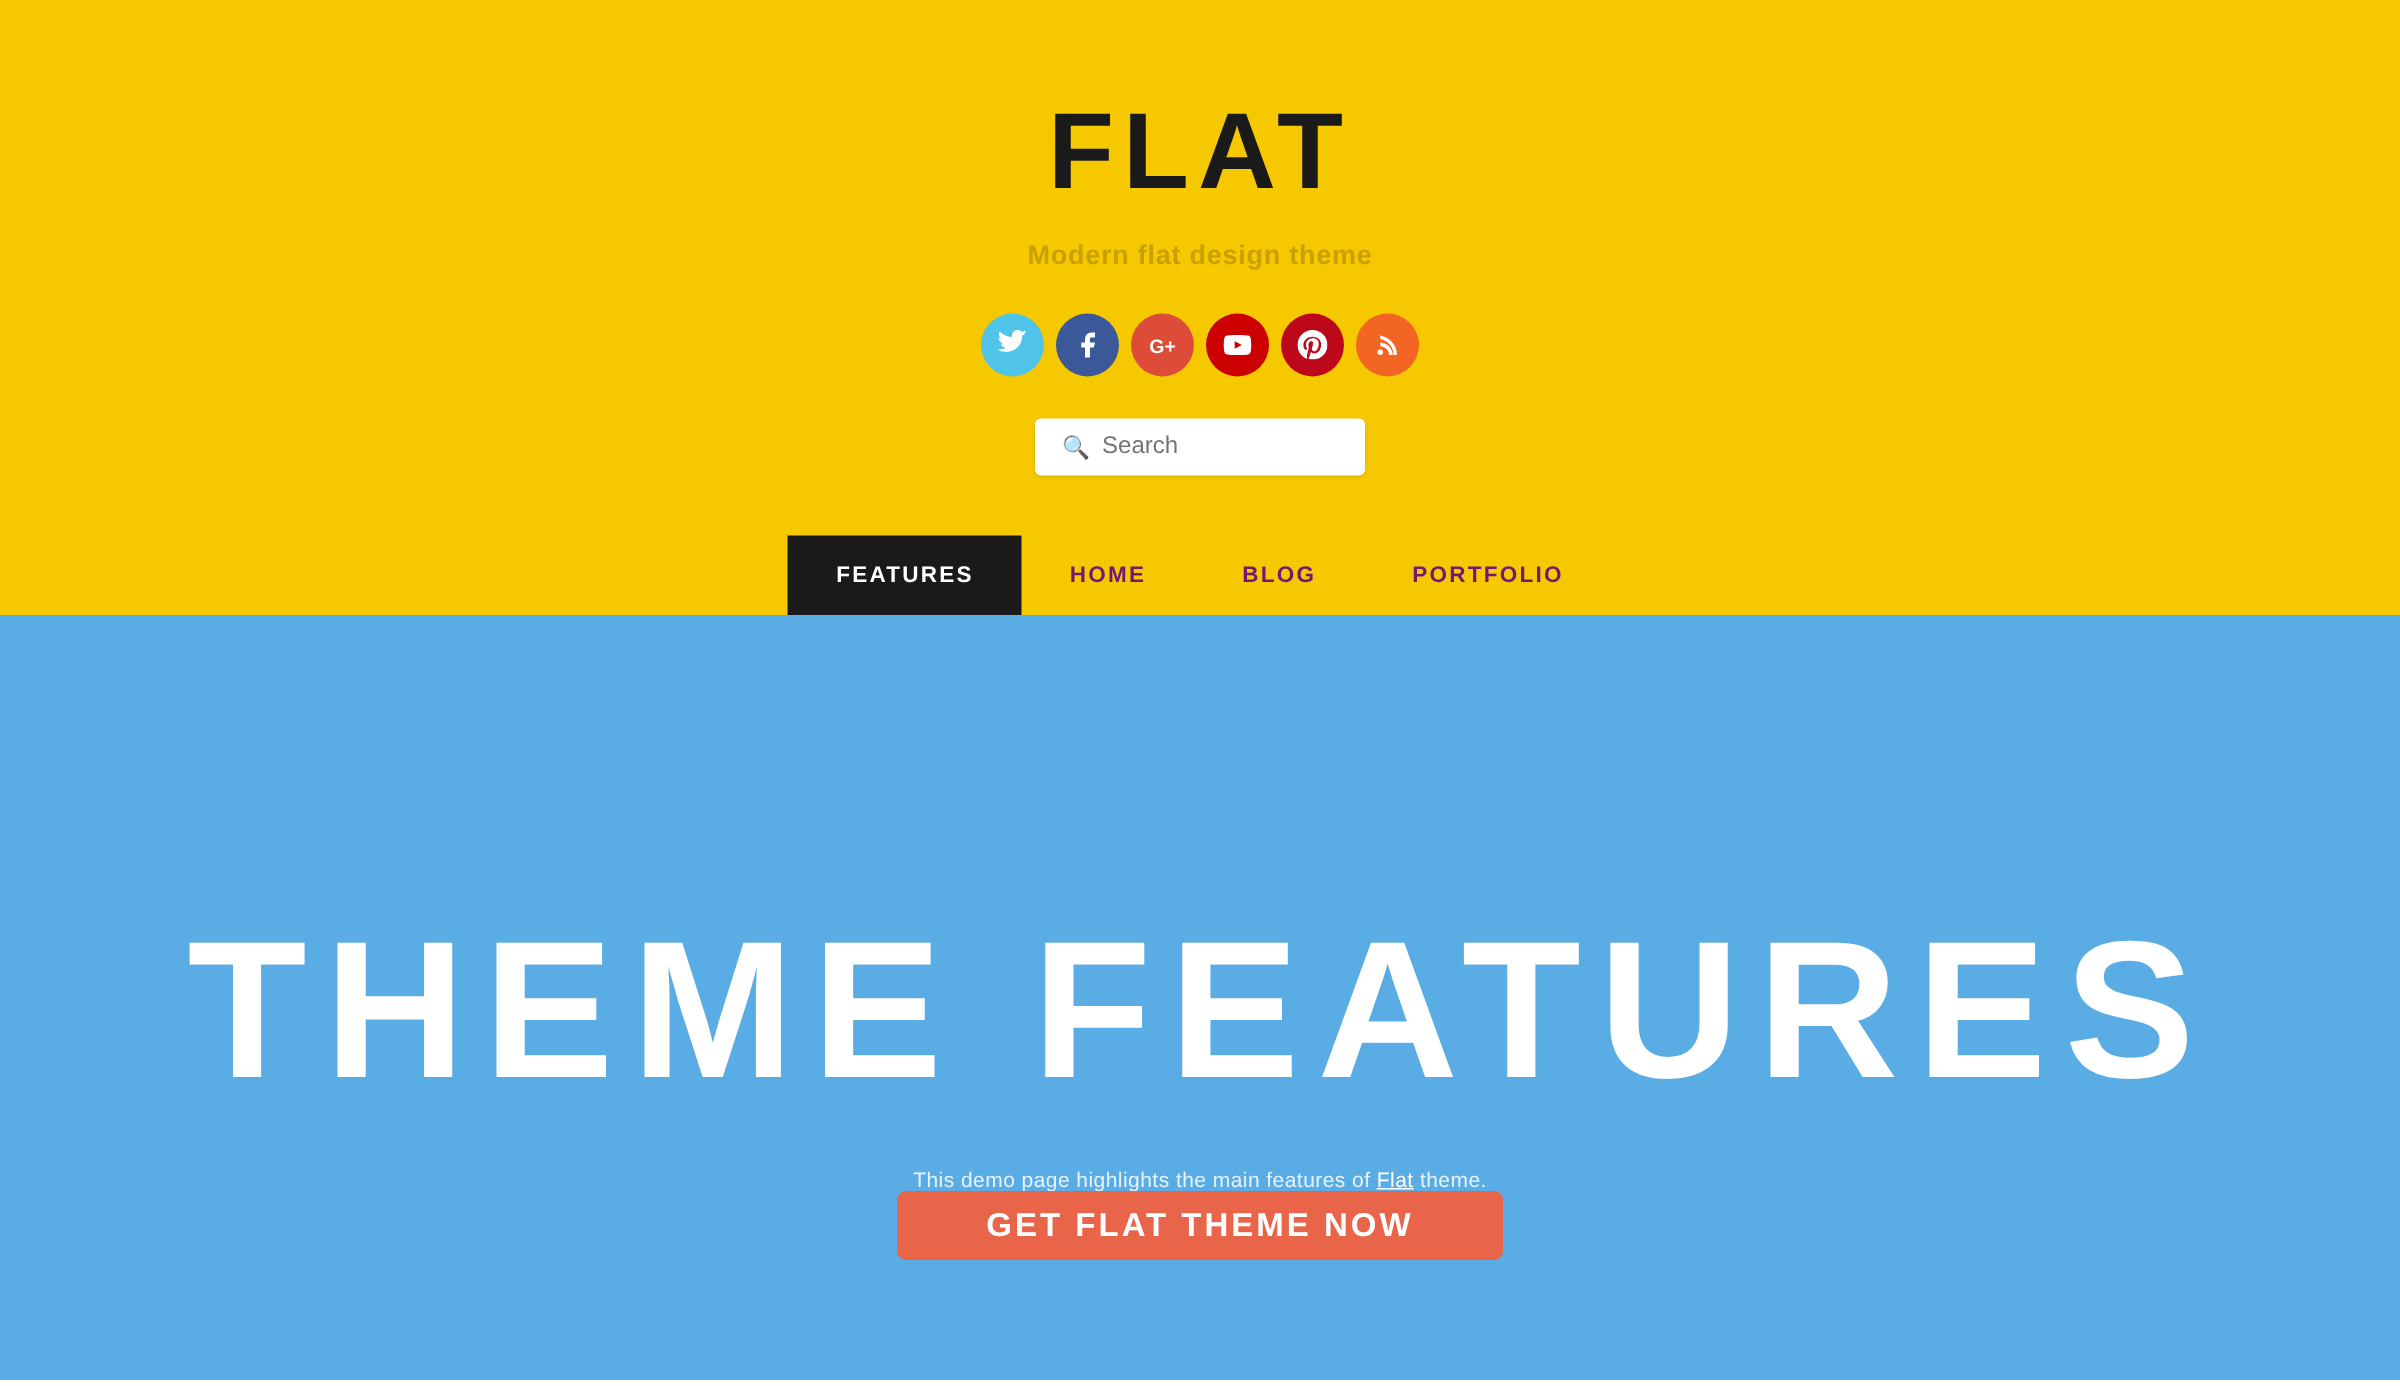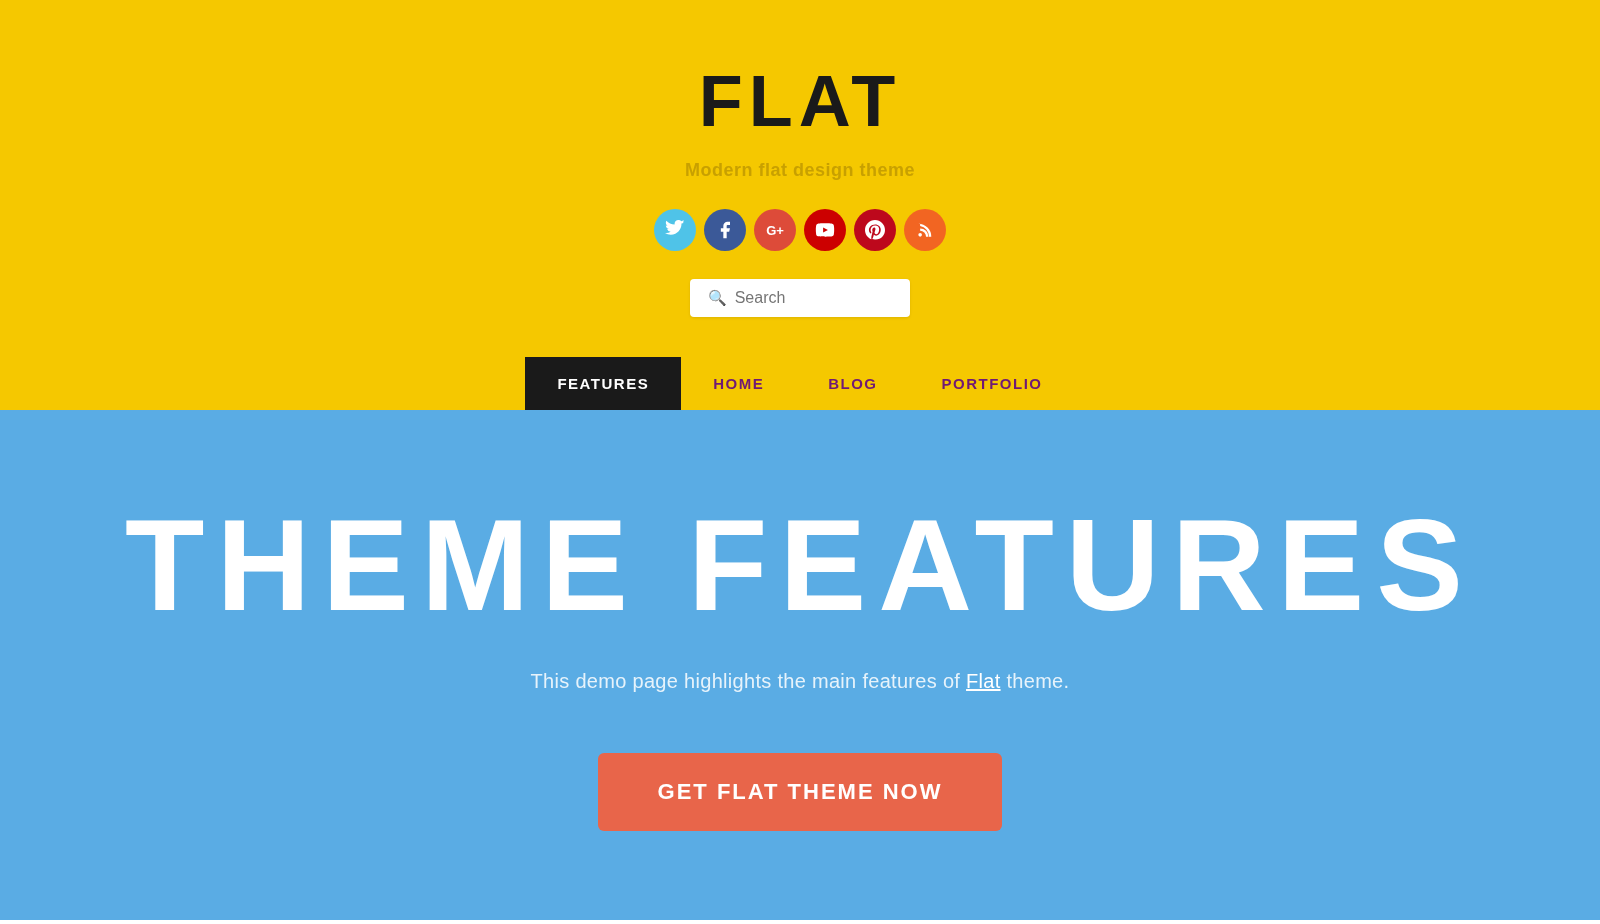--- a/index.html
+++ b/index.html
@@ -126,56 +126,55 @@
     }
 
     
     .hero-section {
       background-color: #5AACE4;
       width: 100%;
       min-height: 510px;
       display: flex;
       flex-direction: column;
       align-items: center;
-      justify-content: center;
+      justify-content: flex-end;
       padding: 80px 40px;
     }
 
     .hero-title {
       font-size: 130px;
       font-weight: 800;
       color: white;
       letter-spacing: 12px;
       text-transform: uppercase;
       margin-bottom: 40px;
       line-height: 1;
       text-align: center;
     }
 
     .hero-description {
-      font-size: 20px;
+      font-size: 14px;
       color: rgba(255,255,255,0.85);
-      margin-bottom: 60px;
       text-align: center;
       font-weight: 300;
       letter-spacing: 0.3px;
     }
 
     .hero-description a {
       color: white;
       text-decoration: underline;
       font-weight: 400;
     }
 
     .cta-button {
       background-color: #E8654A;
       color: white;
       border: none;
       border-radius: 6px;
-      padding: 26px 60px;
+      padding: 10px 60px;
       font-size: 22px;
       font-weight: 700;
       letter-spacing: 2px;
       cursor: pointer;
       text-transform: uppercase;
       font-family: inherit;
     }
   </style>
 </head>
 <body>

